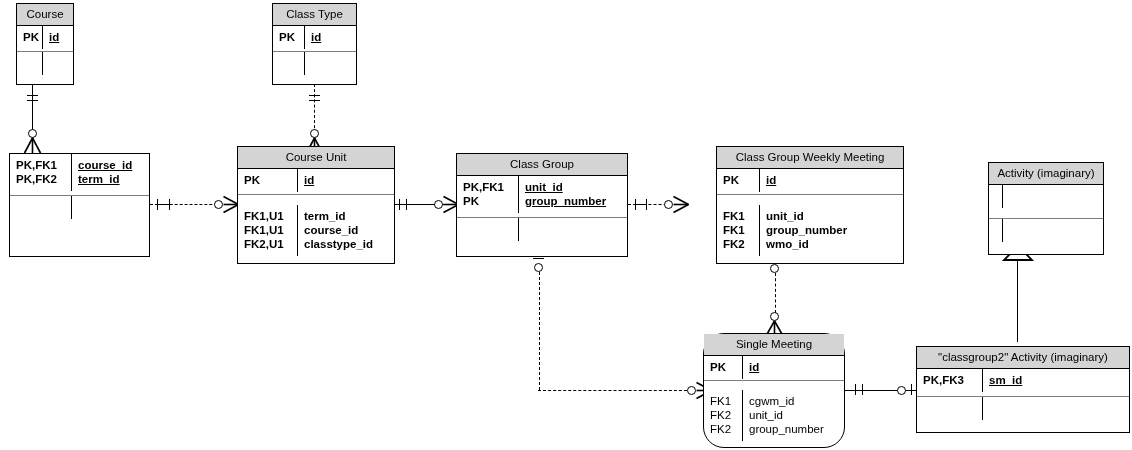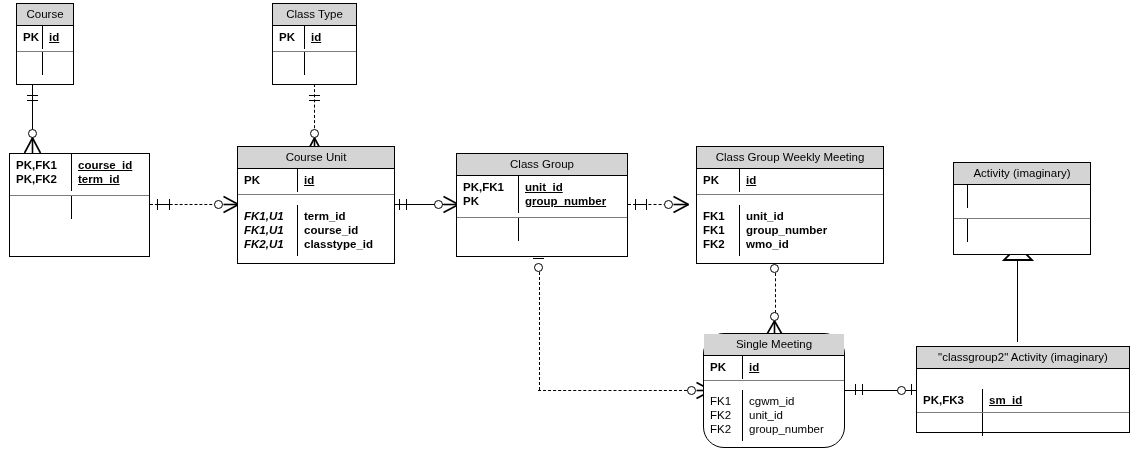--- a/index.html
+++ b/index.html
@@ -281,21 +281,21 @@
     <div class="title">Course Unit</div>
     <div class="section keys" style="height:26px;">
       <div class="col-left" style="width:60px;">
         <span class="row bold">PK</span>
       </div>
       <div class="col-right">
         <span class="row bold uline">id</span>
       </div>
     </div>
     <div class="section" style="height:70px; padding-top:10px;">
-      <div class="col-left" style="width:60px;font-style:italic;">
+      <div class="col-left" style="width:60px;">
         <span class="row bold">FK1,U1</span>
         <span class="row bold">FK1,U1</span>
         <span class="row bold">FK2,U1</span>
       </div>
       <div class="col-right">
         <span class="row bold">term_id</span>
         <span class="row bold">course_id</span>
         <span class="row bold">classtype_id</span>
       </div>
     </div>
@@ -316,21 +316,21 @@
     <div class="section" style="height:37px;">
       <div class="col-left" style="width:62px;">
           <span class="row empty"></span>
         </div>
       <div class="col-right">
           <span class="row empty"></span>
         </div>
     </div>
   </div>
 
-  <div class="entity" id="e-cgwm" style="left:696px; top:146px; width:188px; height:118px;">
+  <div class="entity" id="e-cgwm" style="left:716px; top:146px; width:188px; height:118px;">
     <div class="title">Class Group Weekly Meeting</div>
     <div class="section keys" style="height:26px;">
       <div class="col-left" style="width:43px;">
         <span class="row bold">PK</span>
       </div>
       <div class="col-right">
         <span class="row bold uline">id</span>
       </div>
     </div>
     <div class="section" style="height:70px; padding-top:10px;">
@@ -340,21 +340,21 @@
         <span class="row bold">FK2</span>
       </div>
       <div class="col-right">
         <span class="row bold">unit_id</span>
         <span class="row bold">group_number</span>
         <span class="row bold">wmo_id</span>
       </div>
     </div>
   </div>
 
-  <div class="entity" id="e-activity" style="left:953px; top:162px; width:138px; height:93px;">
+  <div class="entity" id="e-activity" style="left:988px; top:162px; width:116px; height:93px;">
     <div class="title">Activity (imaginary)</div>
     <div class="section keys" style="height:34px;">
       <div class="col-left" style="width:14px;">
           <span class="row empty"></span>
         </div>
       <div class="col-right">
           <span class="row empty"></span>
         </div>
     </div>
     <div class="section" style="height:36px;">
@@ -386,21 +386,21 @@
       <div class="col-right">
         <span class="row">cgwm_id</span>
         <span class="row">unit_id</span>
         <span class="row">group_number</span>
       </div>
     </div>
   </div>
 
   <div class="entity" id="e-classgroup2" style="left:916px; top:346px; width:214px; height:87px;">
     <div class="title">"classgroup2" Activity (imaginary)</div>
-    <div class="section keys" style="height:44px;align-items:flex-end;">
+    <div class="section keys" style="height:28px;">
       <div class="col-left" style="width:66px;">
         <span class="row bold">PK,FK3</span>
       </div>
       <div class="col-right">
         <span class="row bold uline">sm_id</span>
       </div>
     </div>
     <div class="section" style="height:31px;">
       <div class="col-left" style="width:66px;">
           <span class="row empty"></span>

